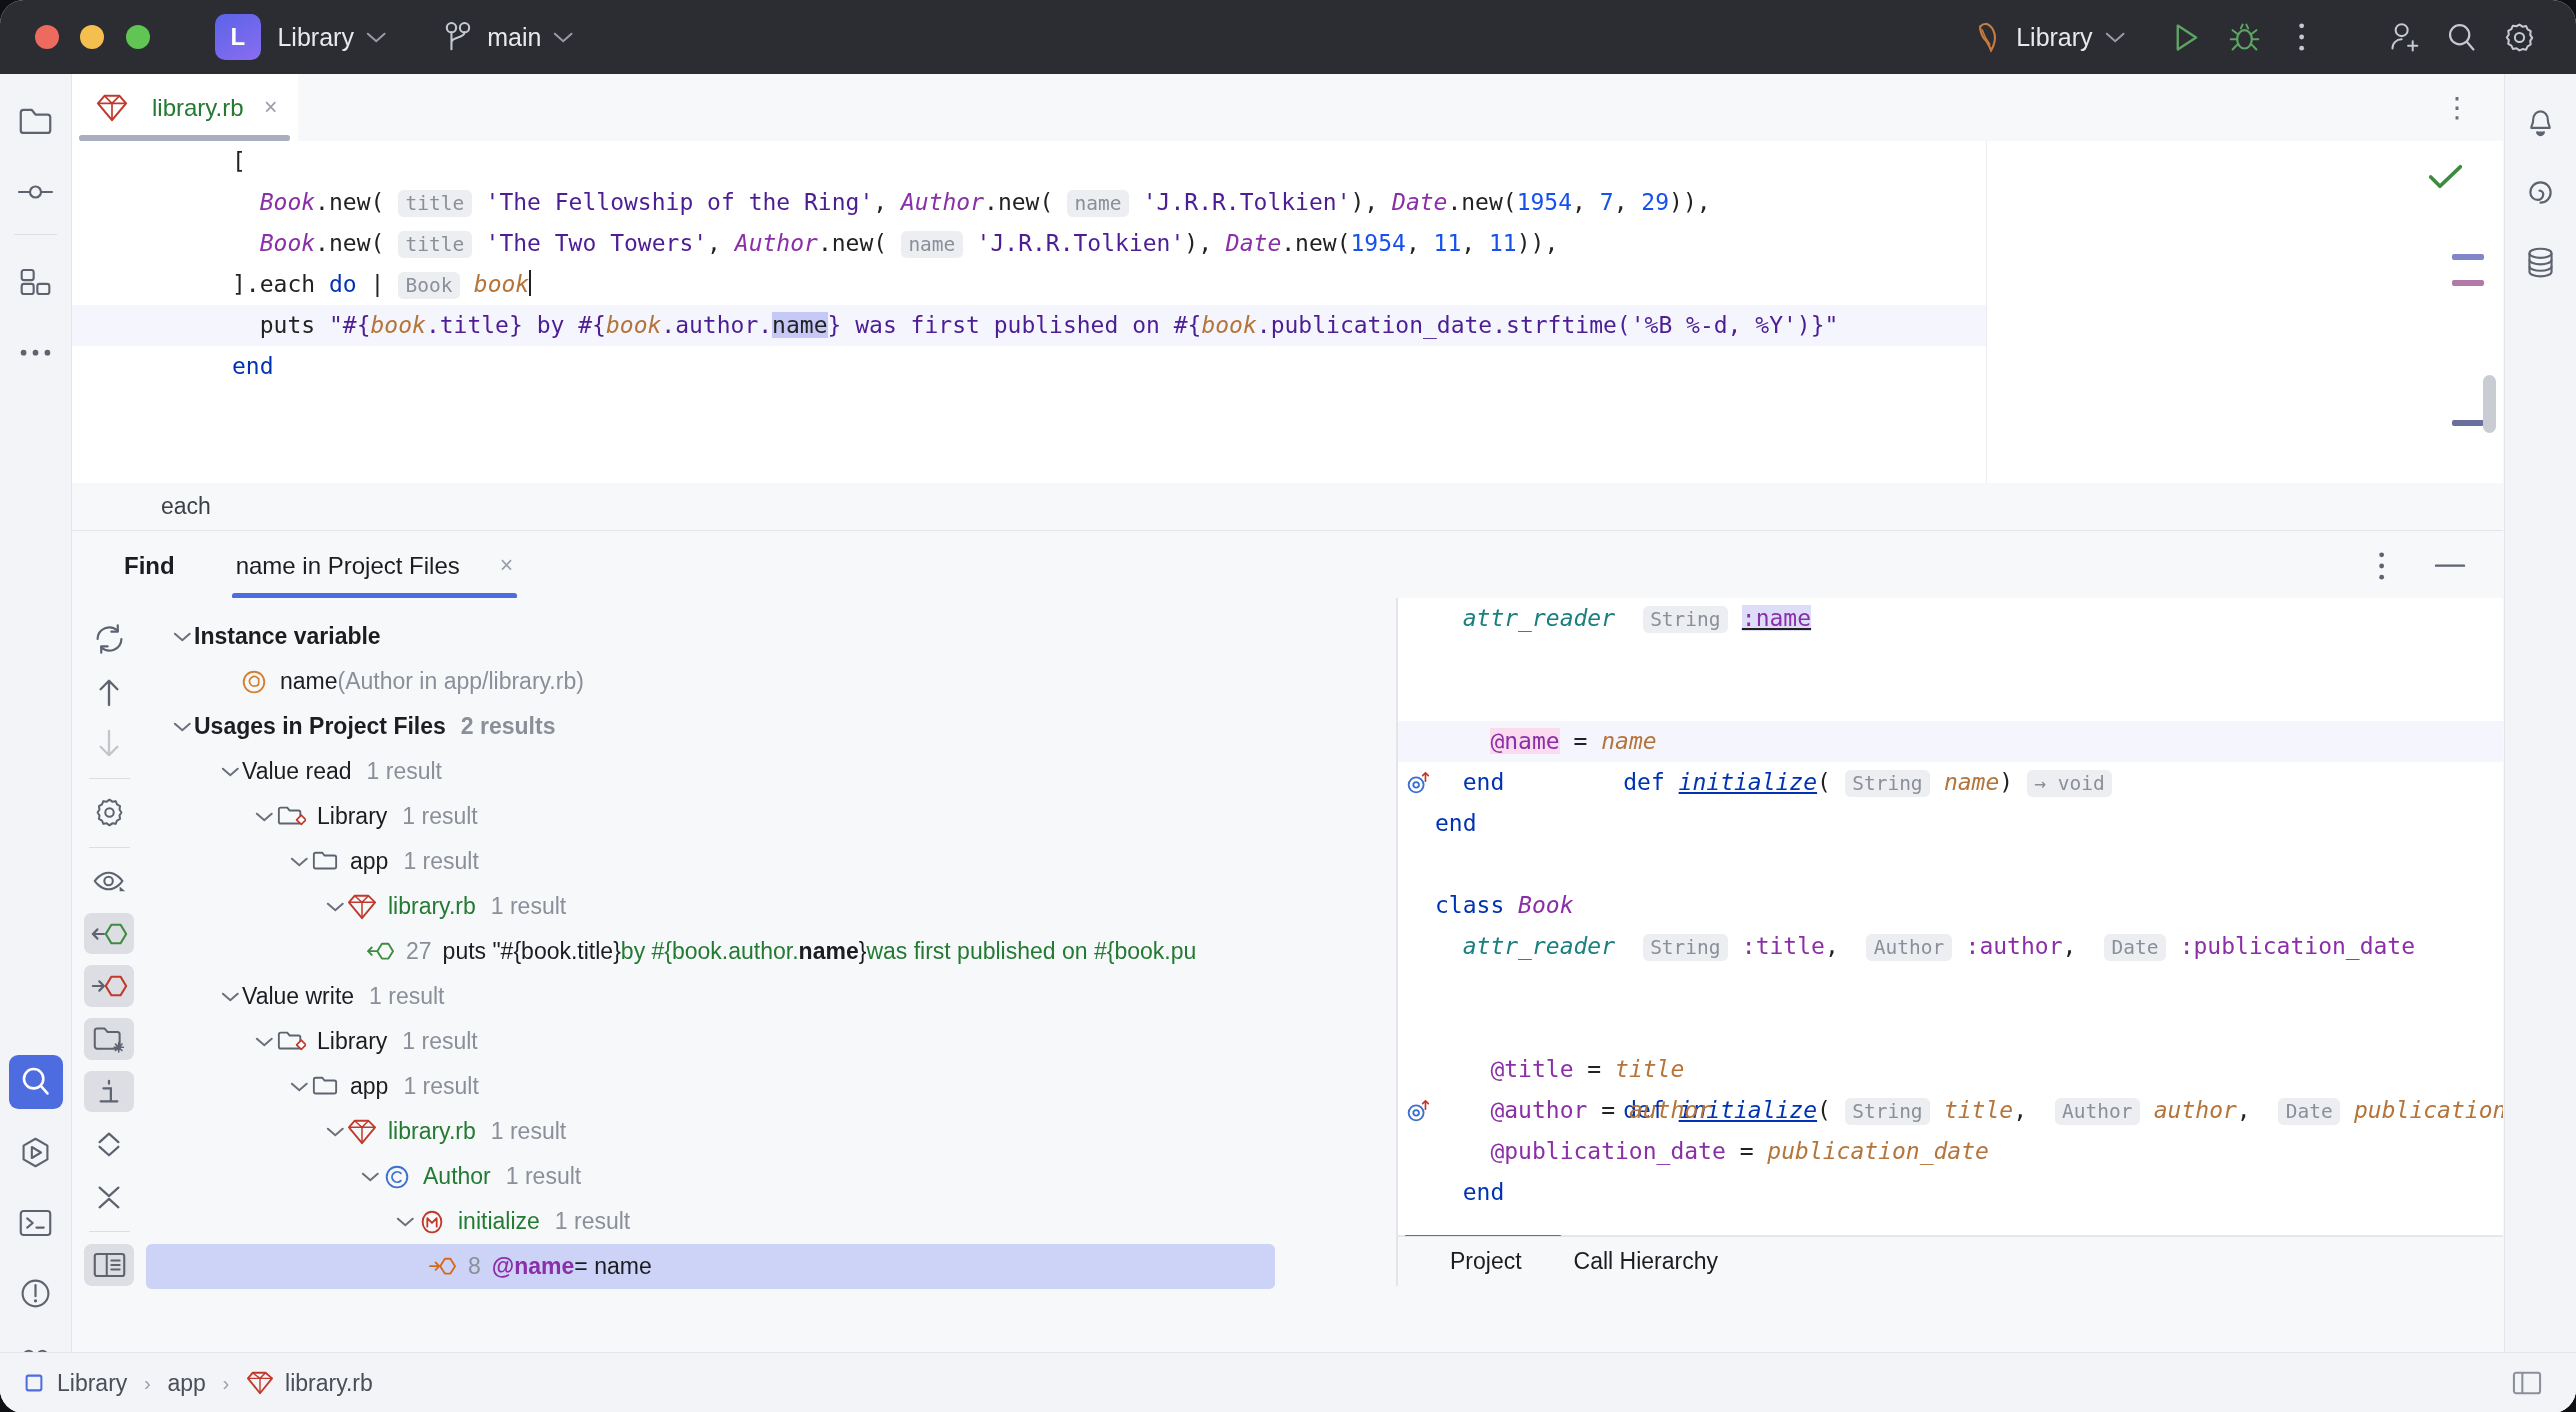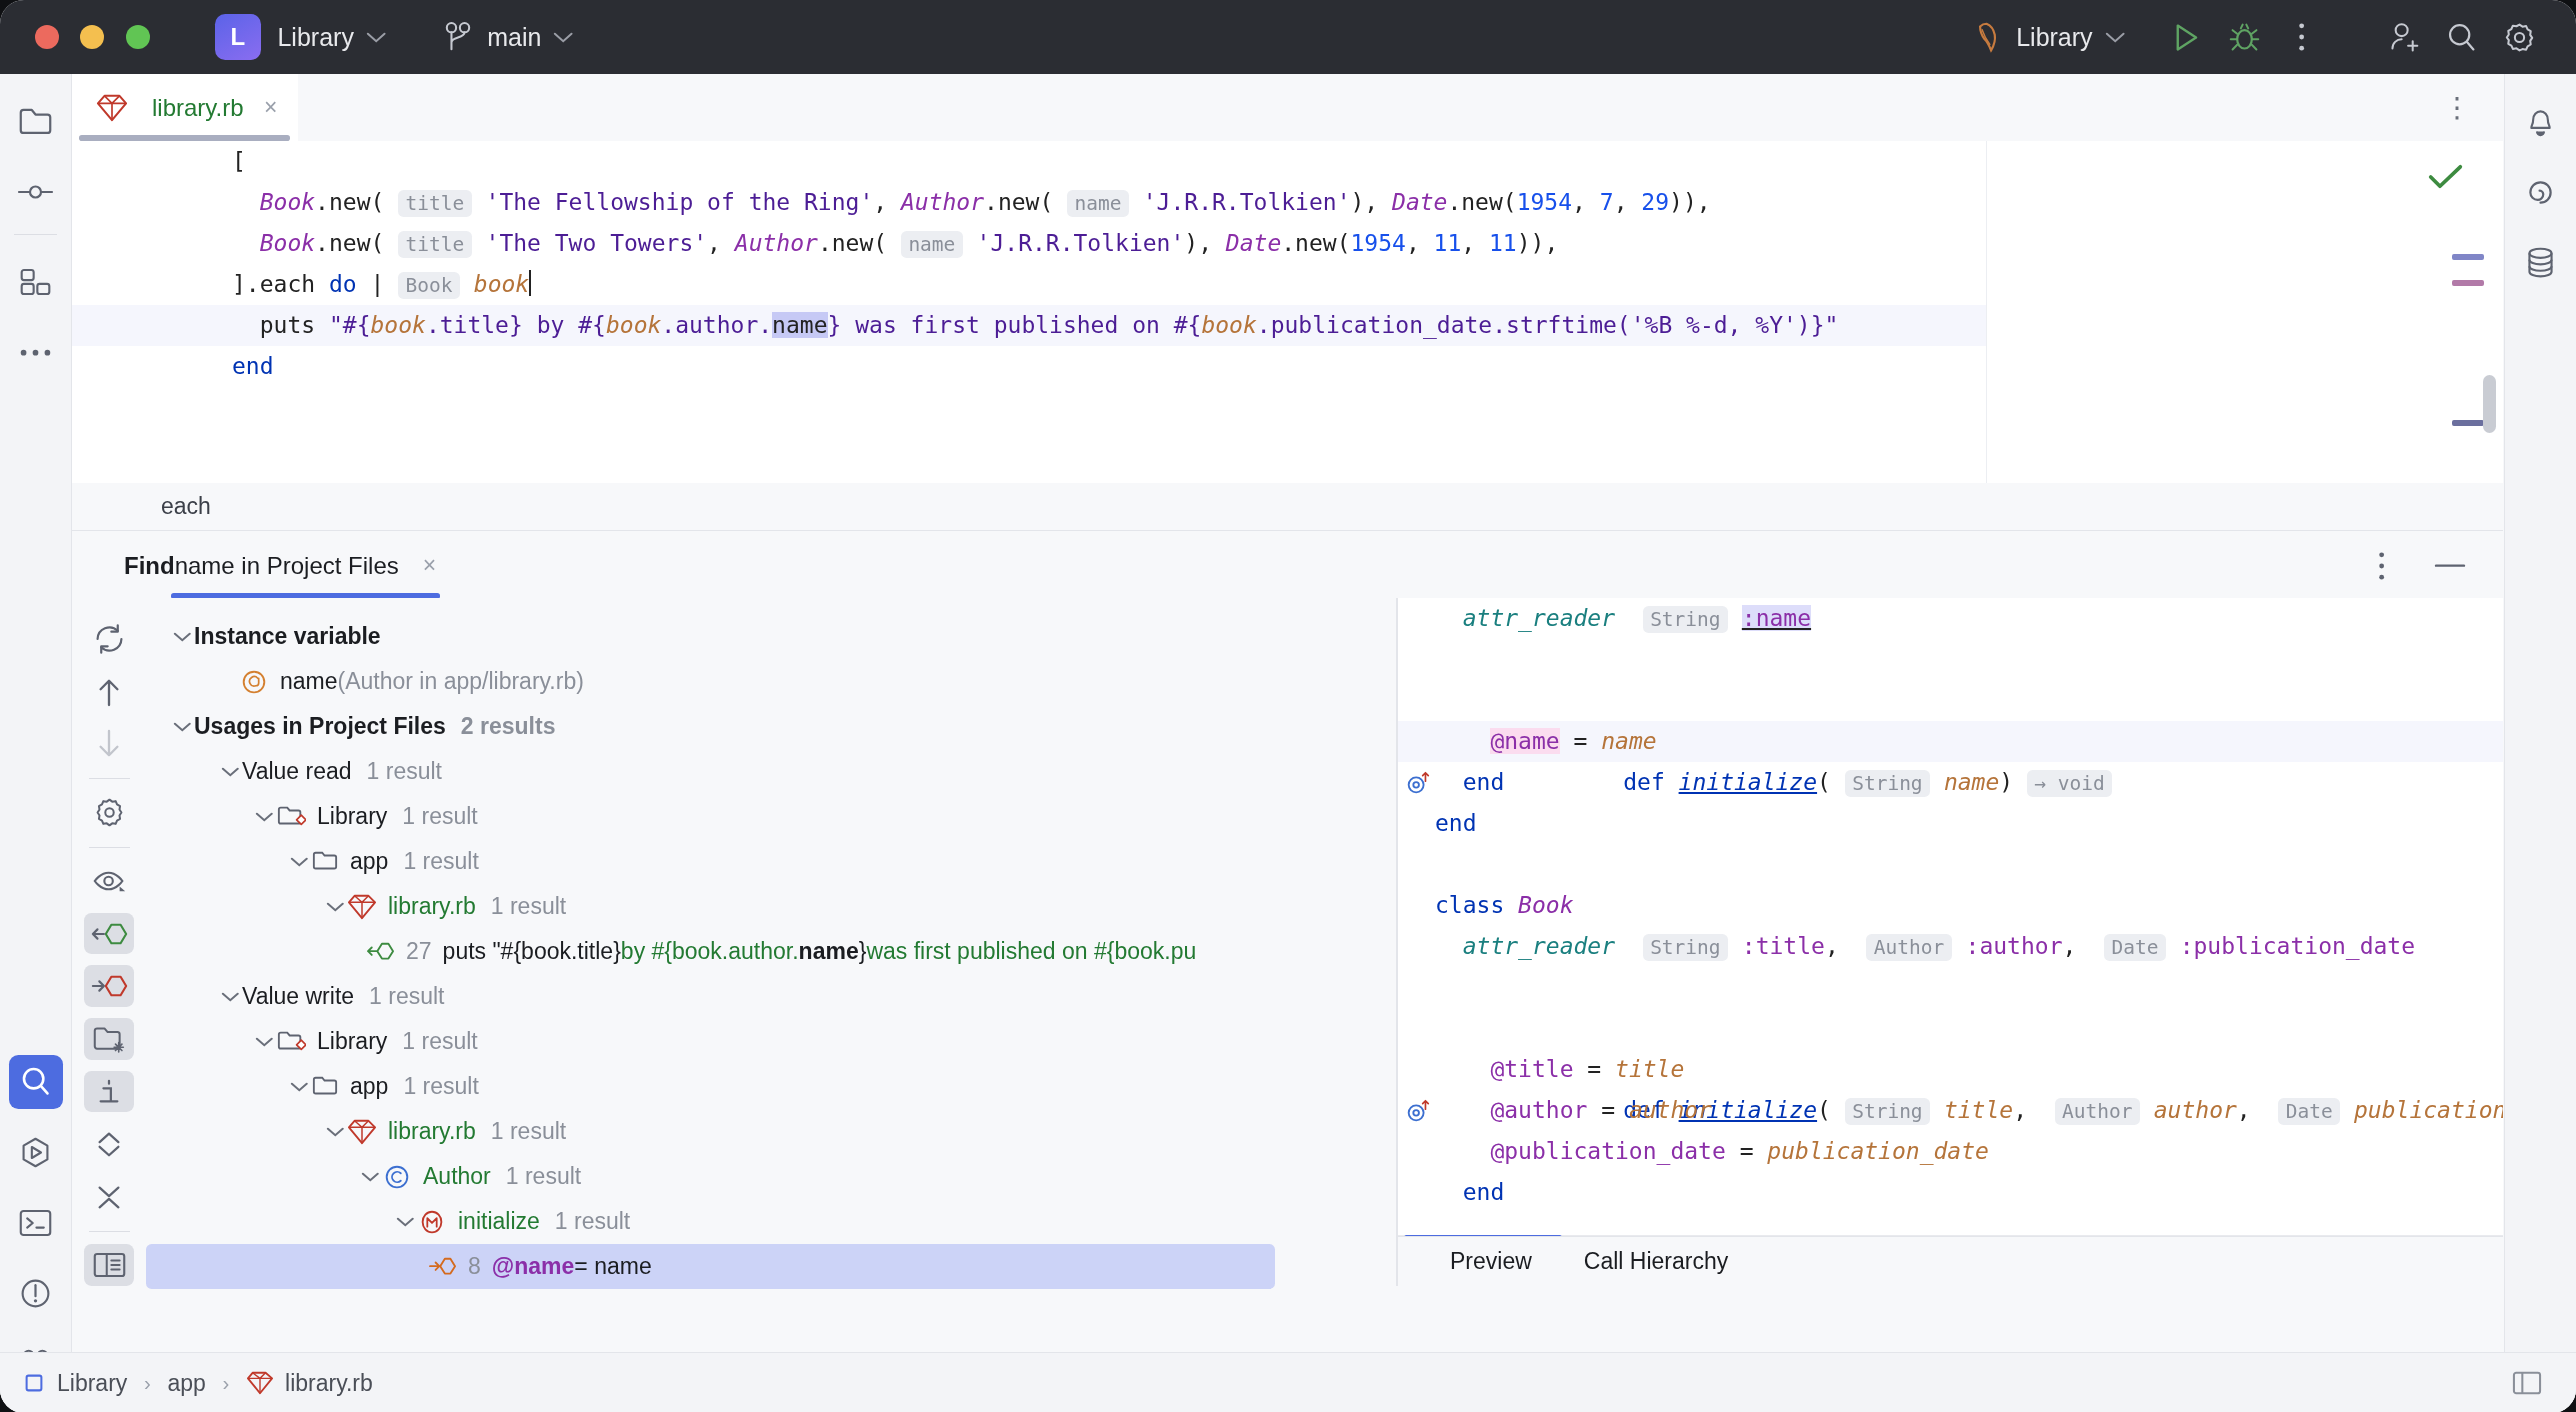--- a/index.html
+++ b/index.html
@@ -105,21 +105,21 @@
     font-size:23px;color:#3c4049;border-bottom:0.9px solid #e3e5ea;
   }
 
   
   .find-hdr{
     position:absolute;left:72px;top:532px;width:2431px;height:67px;
     background:#f7f8fa;display:flex;align-items:center;text-align:right;
   }
   .find-title{font-size:24px;font-weight:700;color:#1b1d21;margin-left:52px;}
   .find-tab{
-    height:67px;display:flex;align-items:center;position:relative;
+    margin-left:61px;height:67px;display:flex;align-items:center;position:relative;gap:16px;
   }
   .find-tab-lbl{font-size:24px;color:#1b1d21;}
   .find-tab-x{margin-left:24px;color:#9aa0ab;font-size:23px;line-height:1;}
   .find-tab-ul{position:absolute;left:-3.7px;right:-3.7px;bottom:0;height:5.6px;background:#4d6ce0;border-radius:2.8px;}
   .find-hdr-right{position:absolute;right:37px;display:flex;align-items:center;gap:48px;}
 
   
   .find-body{position:absolute;left:72px;top:598px;width:2431px;height:688px;background:#f7f8fa;}
   .find-rail{position:absolute;left:0;top:0;width:74px;height:688px;display:flex;flex-direction:column;align-items:center;padding-top:9.3px;}
   .fr-ic{width:50px;height:50px;display:flex;align-items:center;justify-content:center;margin-top:11px;border-radius:7.4px;}
@@ -730,21 +730,21 @@
         <div class="pl">    <span class="ivar">@title</span> = <span class="var">title</span></div>
         <div class="pl">    <span class="ivar">@author</span> = <span class="var">author</span></div>
         <div class="pl">    <span class="ivar">@publication_date</span> = <span class="var">publication_date</span></div>
         <div class="pl">  <span class="kw">end</span></div>
 
       </div>
       <div class="pv-bar">
           <span></span>
         </div>
       <div class="pv-tabs">
-        <span class="pv-tab">Preview</span>
+        <span class="pv-tab">Project</span>
         <span class="pv-tab">Call Hierarchy</span>
       </div>
     </div>
   </div>
 
   <div class="status">
     <div class="crumbs">
       <span class="ico">
         <svg width="24" height="24" viewBox="0 0 26 26">
             <rect x="5" y="5" width="16" height="16" rx="2" fill="none" stroke="#4d6ce0" stroke-width="2.2"></rect>

